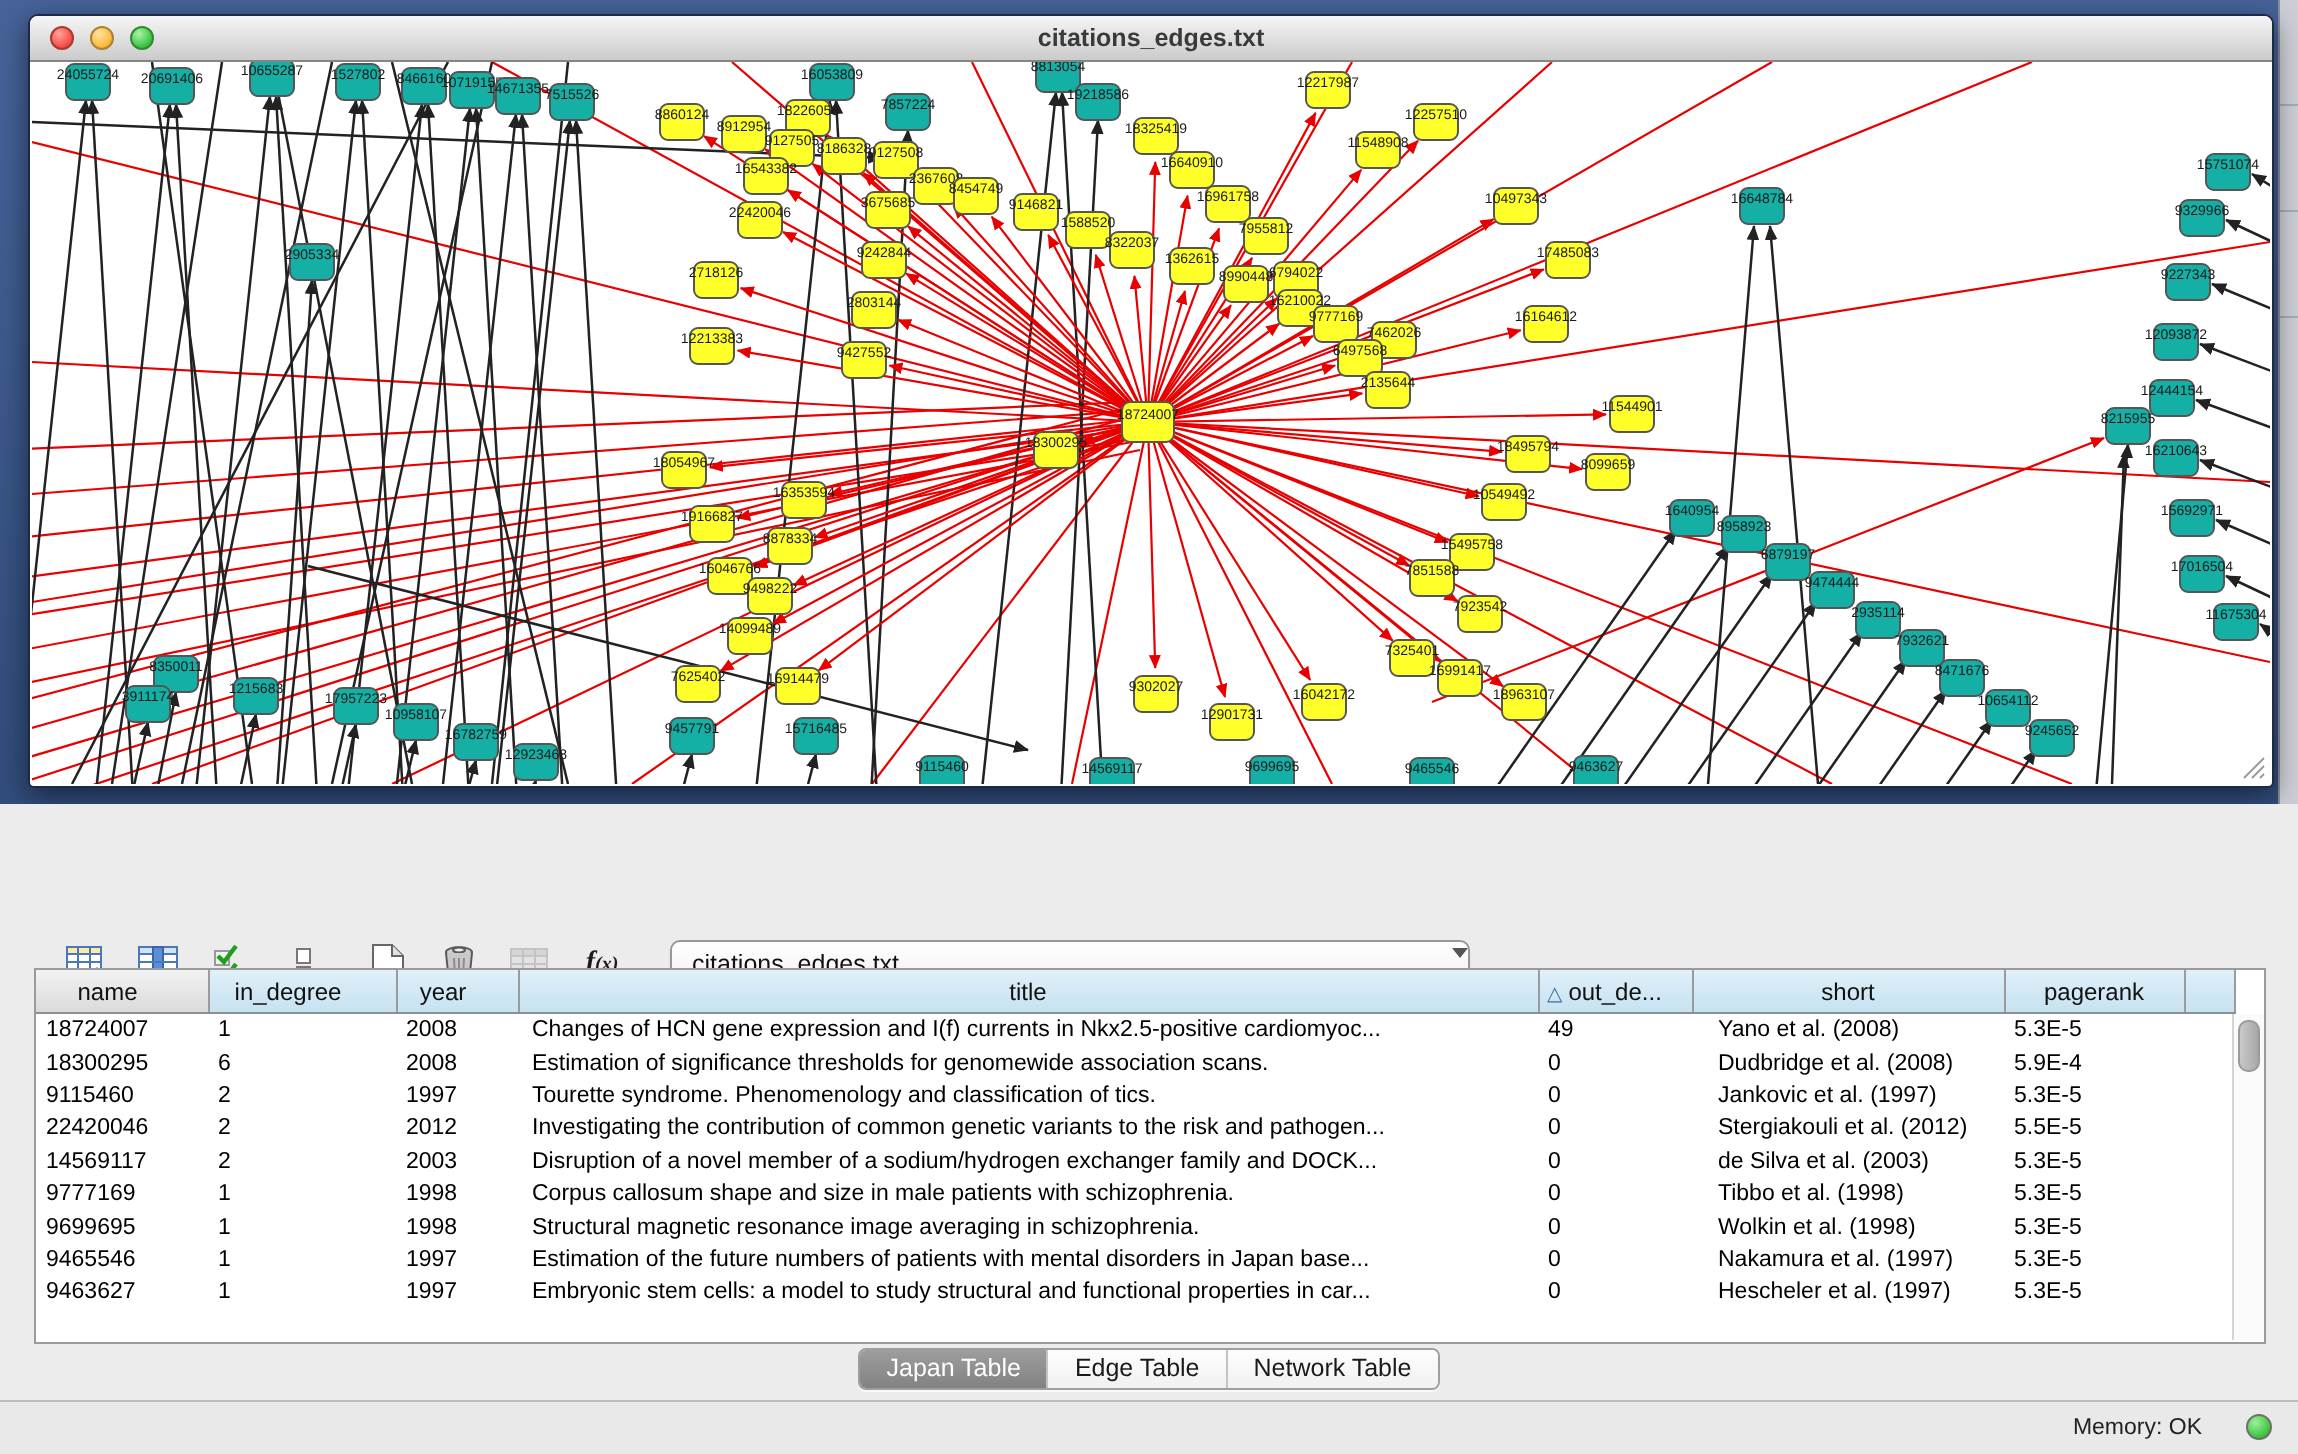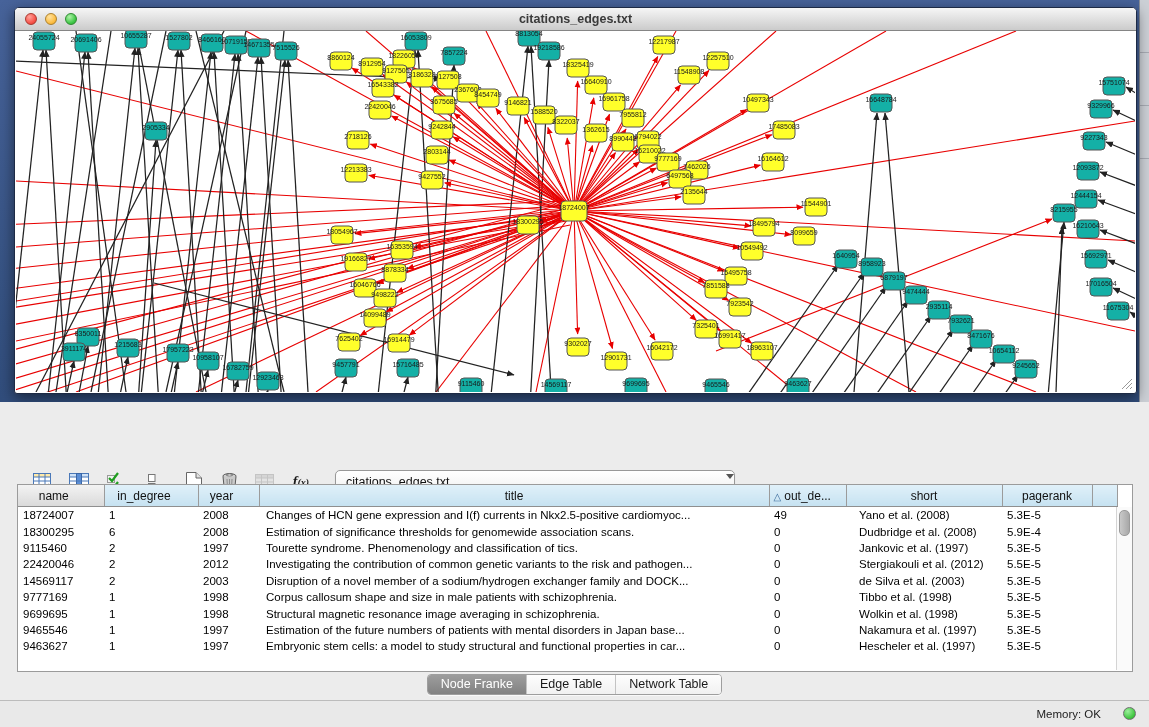--- a/index.html
+++ b/index.html
@@ -677,21 +677,21 @@
           </tr>
         </tbody>
     </table>
     <div class="vscroll">
       <div class="vthumb"></div>
     </div>
   </div>
 
   <div class="tabs">
     <div class="tabset">
-      <div class="tab active">Node Franke</div>
+      <div class="tab active">Japan Table</div>
       <div class="tab">Edge Table</div>
       <div class="tab">Network Table</div>
     </div>
   </div>
 </div>
 
 <div id="status-bar">
   <div class="memory">
     <span>Memory: OK</span>
     <span class="mem-dot"></span>

